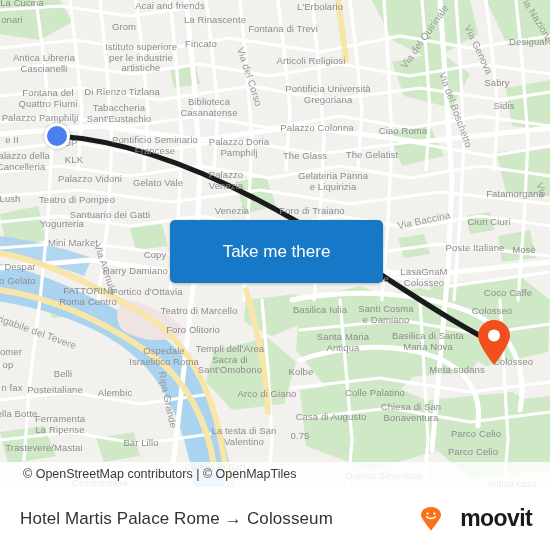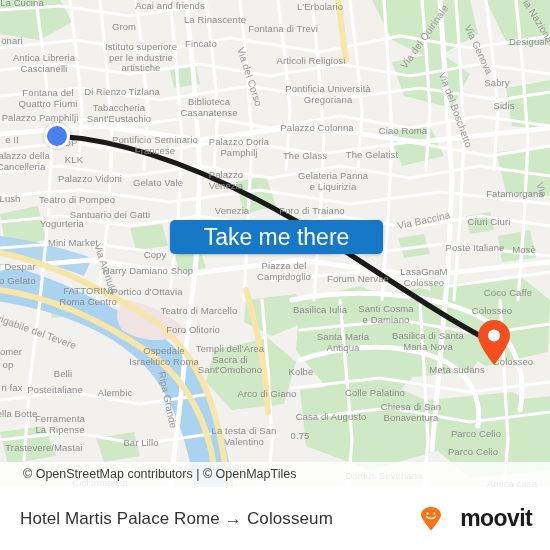--- a/index.html
+++ b/index.html
@@ -14,23 +14,23 @@
   .lbl.two{white-space:pre-line;}
   .lbl.road{color:#9a9a9a;font-size:10px;font-style:normal;}
 
   
   #origin{position:absolute;width:26px;height:26px;border-radius:50%;
           background:#4a7ff0;border:3px solid #ffffff;box-sizing:border-box;
           box-shadow:0 0 3px rgba(0,0,0,.28);left:44px;top:123px;}
   #dest{position:absolute;left:477px;top:320px;width:34px;height:46px;}
 
   
-  #cta{position:absolute;left:170px;top:220px;width:213px;height:34px;
+  #cta{position:absolute;left:170px;top:220px;width:213px;height:63px;
        background:#1878c8;border-radius:5px;border:none;cursor:pointer;
-       color:#fff;font-size:23px;font-family:"Liberation Sans",sans-serif;
+       color:#fff;font-size:17px;font-family:"Liberation Sans",sans-serif;
        box-shadow:0 1px 3px rgba(0,0,0,.25);}
 
   
   #attrib{position:absolute;left:0;top:462px;width:550px;height:25px;
           background:rgba(255,255,255,.82);color:#3a3a3a;font-size:12.5px;
           line-height:25px;padding-left:23px;box-sizing:border-box;white-space:nowrap;}
 
   
   #bottom{position:absolute;left:0;top:487px;width:550px;height:63px;background:#fff;
           display:flex;align-items:center;justify-content:space-between;
@@ -257,21 +257,21 @@
 Valentino</div>
         <div class="lbl" style="left: 476px; top: 434px;">Parco Celio</div>
         <div class="lbl" style="left: 473px; top: 452px;">Parco Celio</div>
         <div class="lbl" style="left: 44px; top: 448px;">Trastevere/Mastai</div>
         <div class="lbl" style="left: 215px; top: 467px;">Chiesa di San</div>
         <div class="lbl" style="left: 384px; top: 476px;">Domus Severiana</div>
         <div class="lbl" style="left: 512px; top: 484px;">Antica casa</div>
         <div class="lbl" style="left: 100px; top: 483px;">Ciclonmessa</div>
         <div class="lbl" style="left: 141px; top: 443px;">Bar Lillo</div>
         <div class="lbl" style="left: 12px; top: 140px;">e II</div>
-        <div class="lbl" style="left: 12px; top: 41px;">onari</div>
+        <div class="lbl" style="left: 12px; top: 20px;">onari</div>
         <div class="lbl" style="left: 22px; top: 3px;">La Cucina</div>
       </div>
     <div id="road-labels">
         <div class="lbl road" style="left: 425px; top: 37px; transform: translate(-50%, -50%) rotate(-55deg);">Via del Quirinale</div>
         <div class="lbl road" style="left: 478px; top: 50px; transform: translate(-50%, -50%) rotate(65deg);">Via Genova</div>
         <div class="lbl road" style="left: 538px; top: 22px; transform: translate(-50%, -50%) rotate(58deg);">Via Nazionale</div>
         <div class="lbl road" style="left: 249px; top: 77px; transform: translate(-50%, -50%) rotate(72deg);">Via del Corso</div>
         <div class="lbl road" style="left: 455px; top: 110px; transform: translate(-50%, -50%) rotate(70deg);">Via del Boschetto</div>
         <div class="lbl road" style="left: 424px; top: 221px; transform: translate(-50%, -50%) rotate(-12deg);">Via Baccina</div>
         <div class="lbl road" style="left: 105px; top: 269px; transform: translate(-50%, -50%) rotate(72deg);">Via Arenula</div>

